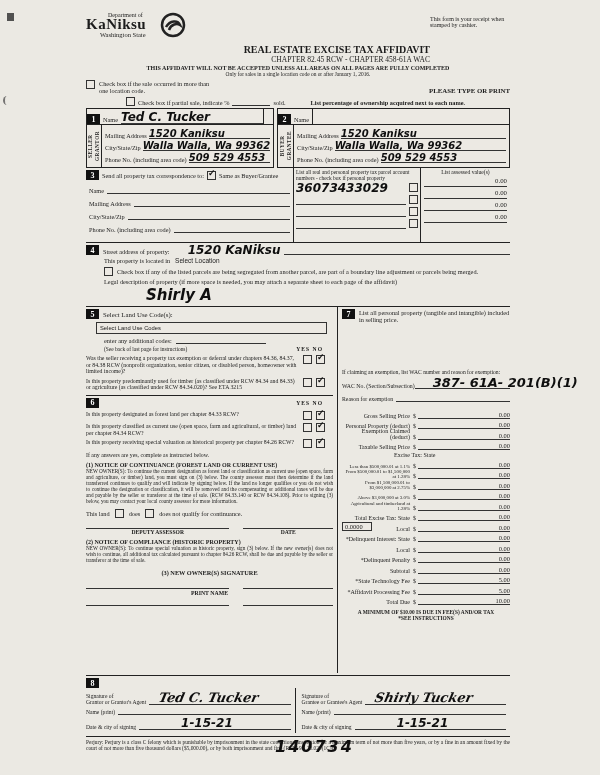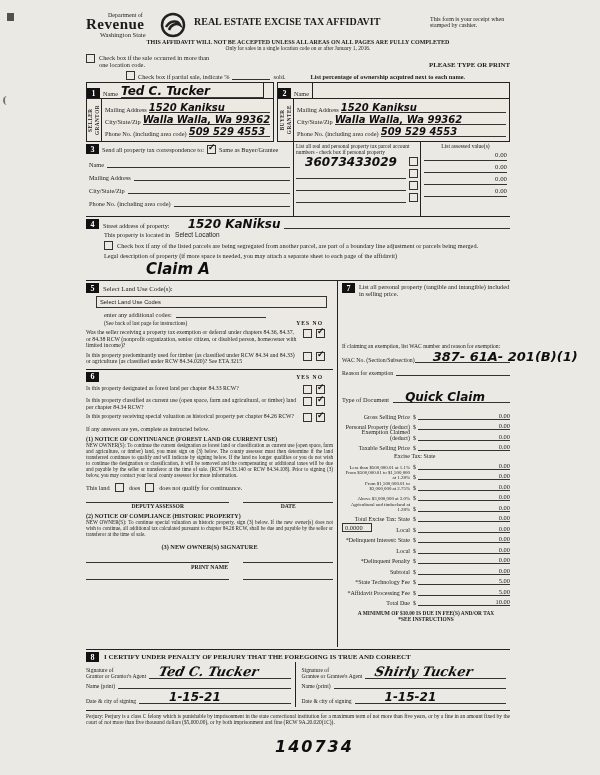--- a/index.html
+++ b/index.html
@@ -14,21 +14,21 @@
   .cb{display:inline-block;width:7px;height:7px;border:1px solid #333;background:#ece9e3;position:relative;vertical-align:middle;flex:0 0 7px;}
   .cb .mk{position:absolute;left:0;top:-3px;font-size:9px;font-weight:bold;color:#111;line-height:9px;}
   .uline{border-bottom:1px solid #3a3a3a;}
   
   .hdr{display:flex;align-items:flex-start;}
   .logo{width:108px;position:relative;}
   .logo .dept{font-size:6px;margin-left:22px;}
   .logo .rev{font-size:15px;font-weight:bold;letter-spacing:.5px;line-height:13px;}
   .logo .wa{font-size:6.5px;margin-left:14px;}
   .logo svg{position:absolute;right:8px;top:0;}
-  .titleblk{flex:1;text-align:left;}
+  .titleblk{flex:1;text-align:right;margin-top:28px;}
   .titleblk .t1{font-size:10px;font-weight:bold;margin-top:4px;}
   .titleblk .t2{font-size:7.5px;}
   .receipt{width:80px;font-size:6px;text-align:left;padding-top:4px;}
   .warn{text-align:center;font-size:6px;font-weight:bold;margin-top:1px;}
   .onlynote{text-align:center;font-size:5.4px;}
   .pre1{display:flex;margin-top:3px;font-size:6.3px;}
   .pre1 .txt{width:120px;margin-left:4px;line-height:7px;}
   .pre1 .ptp{margin-left:auto;font-size:6.8px;font-weight:bold;align-self:flex-end;}
   .pre2{display:flex;align-items:flex-end;font-size:6.3px;margin:3px 0 2px 40px;gap:3px;}
   .pre2 .blank{width:38px;border-bottom:1px solid #333;height:6px;}
@@ -49,21 +49,21 @@
   .pf{display:flex;align-items:flex-end;margin-bottom:2px;}
   .pf .hw{font-size:10px;line-height:9px;margin-left:3px;}
   .pf .hwline{flex:1;border-bottom:1px solid #333;margin-left:2px;}
   
   .sec3{display:flex;border-bottom:1px solid #222;height:74px;}
   .s3l{width:207px;padding-top:2px;}
   .s3l .head{display:flex;align-items:center;gap:3px;}
   .s3m{width:122px;border-left:1px solid #222;border-right:1px solid #222;padding:1px 2px;}
   .s3m .head{font-size:5.4px;line-height:6px;}
   .s3row{display:flex;align-items:flex-end;height:12px;}
-  .s3row .ln{flex:1;border-bottom:1px solid #333;text-align:center;}
+  .s3row .ln{flex:1;border-bottom:1px solid #333;}
   .s3row .cb{margin-left:3px;margin-bottom:1px;}
   .s3r{flex:1;padding:1px 3px;}
   .s3r .head{font-size:5.6px;text-align:center;}
   .s3r .val{display:block;text-align:right;font-size:6.8px;border-bottom:1px solid #333;height:11px;line-height:11px;}
   .s3f{display:flex;align-items:flex-end;margin:0 3px 3px 3px;height:10px;}
   .s3f .fill{flex:1;border-bottom:1px solid #333;margin-left:3px;}
   
   .sec4{border-bottom:1px solid #222;padding:2px 0 0 0;}
   .s4r1{display:flex;align-items:flex-end;gap:4px;}
   .s4r1 .hw{font-size:12px;line-height:10px;margin-left:14px;}
@@ -129,21 +129,21 @@
   .sec8{border-top:1px solid #222;margin-top:2px;}
   .s8title{display:flex;align-items:center;gap:5px;margin-top:2px;}
   .s8title .st{font-size:7px;font-weight:bold;}
   .s8body{display:flex;}
   .s8half{flex:1;padding:2px 4px 3px 0;}
   .s8half.right{border-left:1px solid #222;padding-left:6px;}
   .s8r{display:flex;align-items:flex-end;margin-top:2px;}
   .s8r .sl{font-size:5.6px;line-height:6px;}
   .s8r .fill{flex:1;border-bottom:1px solid #333;position:relative;height:12px;margin-left:3px;}
   .s8r .sigv{position:absolute;bottom:-1px;left:10px;font-size:13px;white-space:nowrap;}
-  .s8r .datev{position:absolute;bottom:-1px;left:30px;font-size:12px;}
+  .s8r .datev{position:absolute;bottom:-1px;left:42px;font-size:12px;}
   
   .perjury{border-top:1px solid #222;margin-top:3px;padding:2px 0 2px 0;font-size:5.4px;line-height:6.2px;text-align:justify;}
   .botline{border-top:1px solid #222;display:flex;align-items:flex-start;padding-top:2px;}
   .botline .rev{font-size:6.3px;width:120px;}
   .botline .tsp{flex:1;text-align:center;font-size:7px;font-weight:bold;}
   .botline .ct{width:110px;text-align:right;font-size:7px;font-weight:bold;}
   .stamp{position:absolute;left:275px;top:737px;font-size:16px;letter-spacing:2px;}
   
   .art1{position:absolute;left:7px;top:13px;width:7px;height:8px;background:#2b2b2b;opacity:.8;}
   .art2{position:absolute;left:3px;top:96px;width:6px;height:9px;border-left:2px solid #444;border-radius:60% 0 0 60%;opacity:.7;}
@@ -153,29 +153,30 @@
 
 <div class="page">
   <div class="art1"></div>
   <div class="art2"></div>
 
   <div class="sheet">
 
     <div class="hdr">
       <div class="logo">
         <div class="dept">Department of</div>
-        <div class="rev">Revenue</div>
+        <div class="rev">KaNiksu</div>
         <div class="wa">Washington State</div>
         <svg width="26" height="26" viewBox="0 0 26 26">
           <circle cx="13" cy="13" r="11" fill="none" stroke="#222" stroke-width="2.5"></circle>
           <path d="M6 15 C10 8, 18 8, 20 13 C17 11, 11 12, 9 18" fill="none" stroke="#222" stroke-width="2.5"></path>
         </svg>
       </div>
       <div class="titleblk">
         <div class="t1">REAL ESTATE EXCISE TAX AFFIDAVIT</div>
+        <div class="t2">CHAPTER 82.45 RCW - CHAPTER 458-61A WAC</div>
       </div>
       <div class="receipt">This form is your receipt when stamped by cashier.</div>
     </div>
     <div class="warn">THIS AFFIDAVIT WILL NOT BE ACCEPTED UNLESS ALL AREAS ON ALL PAGES ARE FULLY COMPLETED</div>
     <div class="onlynote">Only for sales in a single location code on or after January 1, 2016.</div>
 
     <div class="pre1">
       <span class="cb"></span>
       <span class="txt">Check box if the sale occurred in more than one location code.</span>
       <span class="ptp">PLEASE TYPE OR PRINT</span>
@@ -308,21 +309,21 @@
       </div>
       <div class="s4r2">
         <span class="lbl">This property is located in</span>
         <span class="sel">Select Location</span>
       </div>
       <div class="s4r3">
         <span class="cb"></span>
         <span class="lbl">Check box if any of the listed parcels are being segregated from another parcel, are part of a boundary line adjustment or parcels being merged.</span>
       </div>
       <div class="s4r4 lbl">Legal description of property (if more space is needed, you may attach a separate sheet to each page of the affidavit)</div>
-      <div class="exibit hw">Claim A</div>
+      <div class="exibit hw">Shirly A</div>
     </div>
 
     <div class="cols">
       <div class="colL">
         <div class="sechead">
           <span class="badge">5</span>
           <span class="st">Select Land Use Code(s):</span>
         </div>
         <div class="dd">Select Land Use Codes</div>
         <div class="addl">
@@ -423,26 +424,20 @@
         <div class="wacrow">
           <span class="wl">WAC No. (Section/Subsection)</span>
           <span class="fill">
               <span class="hw">387- 61A- 201(B)(1)</span>
             </span>
         </div>
         <div class="reasonrow">
             <span class="wl lbl" style="font-size:5.8px;">Reason for exemption</span>
             <span class="fill"></span>
           </div>
-        <div class="docrow" style="margin-top:14px;">
-          <span class="dl">Type of Document</span>
-          <span class="fill">
-              <span class="hw">Quick Claim</span>
-            </span>
-        </div>
 
         <div class="fin">
           <div class="finrow">
               <span class="fl">Gross Selling Price</span>
               <span class="ds">$</span>
               <span class="fv">0.00</span>
             </div>
           <div class="finrow">
               <span class="fl">Personal Property (deduct)</span>
               <span class="ds">$</span>
@@ -534,21 +529,20 @@
             </div>
         </div>
         <div class="minnote">A MINIMUM OF $10.00 IS DUE IN FEE(S) AND/OR TAX</div>
         <div class="seeinstr">*SEE INSTRUCTIONS</div>
       </div>
     </div>
 
     <div class="sec8">
       <div class="s8title">
         <span class="badge">8</span>
-        <span class="st">I CERTIFY UNDER PENALTY OF PERJURY THAT THE FOREGOING IS TRUE AND CORRECT</span>
       </div>
       <div class="s8body">
         <div class="s8half">
           <div class="s8r">
             <span class="sl"><span>Signature of</span><br><span>Grantor or Grantor's Agent</span></span>
             <span class="fill">
                 <span class="sigv hw sig">Ted C. Tucker</span>
               </span>
           </div>
           <div class="s8r">

